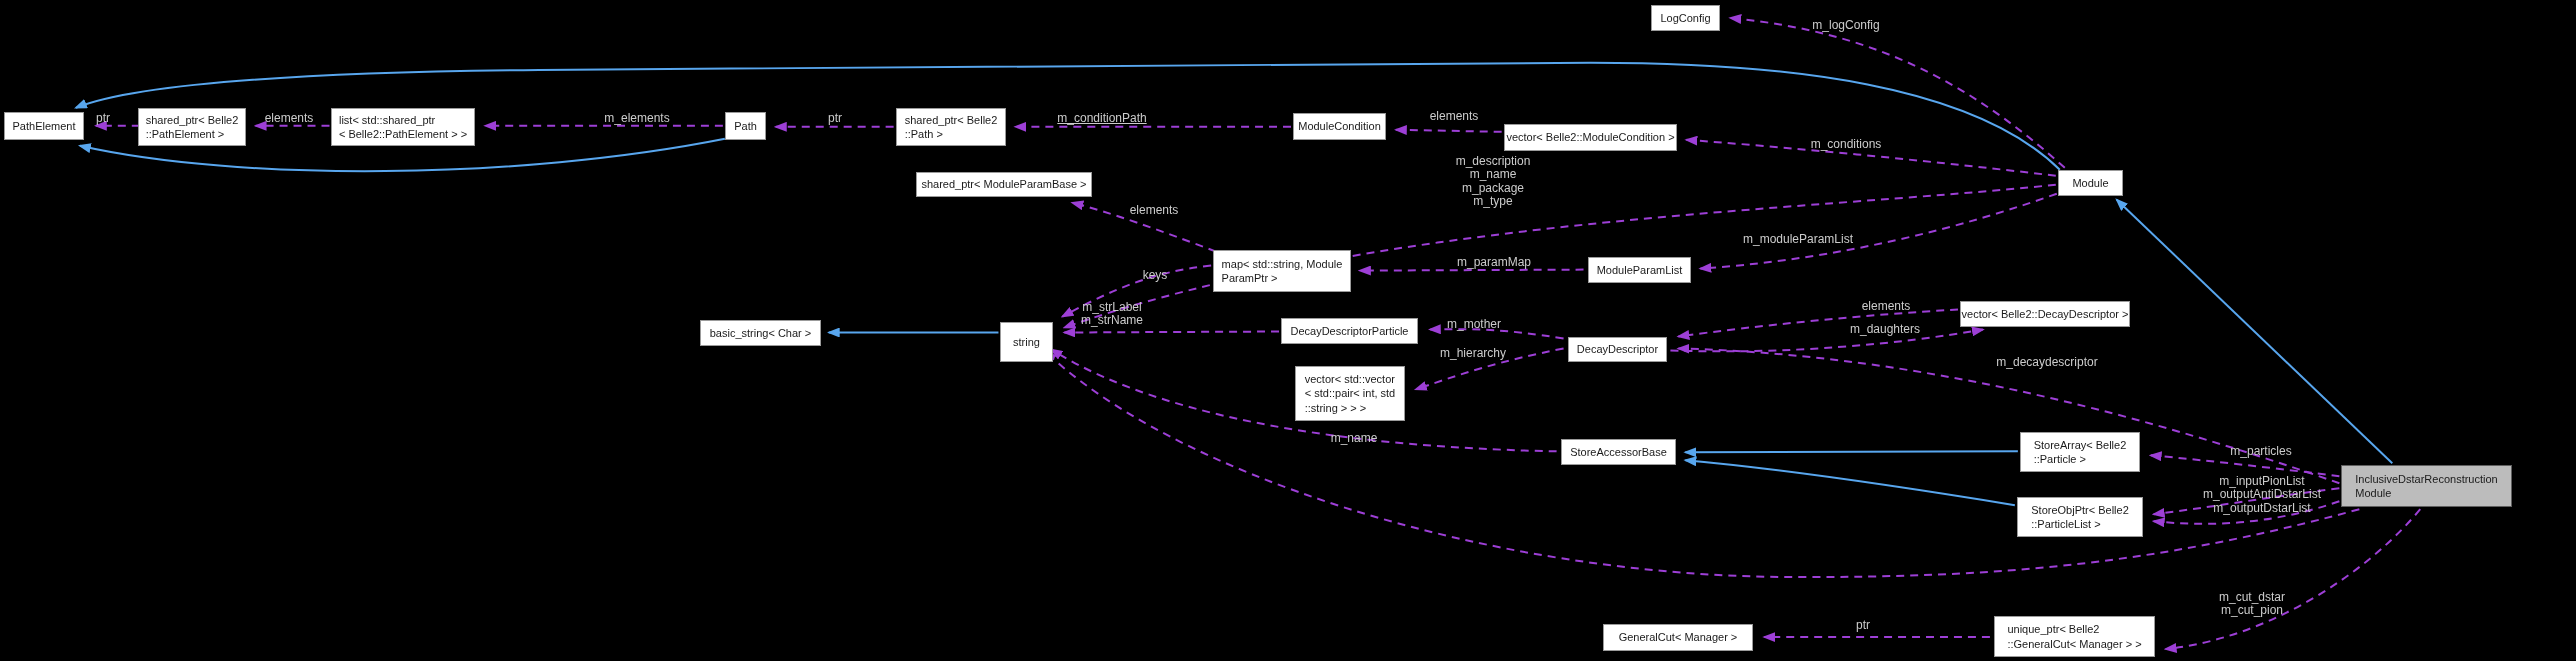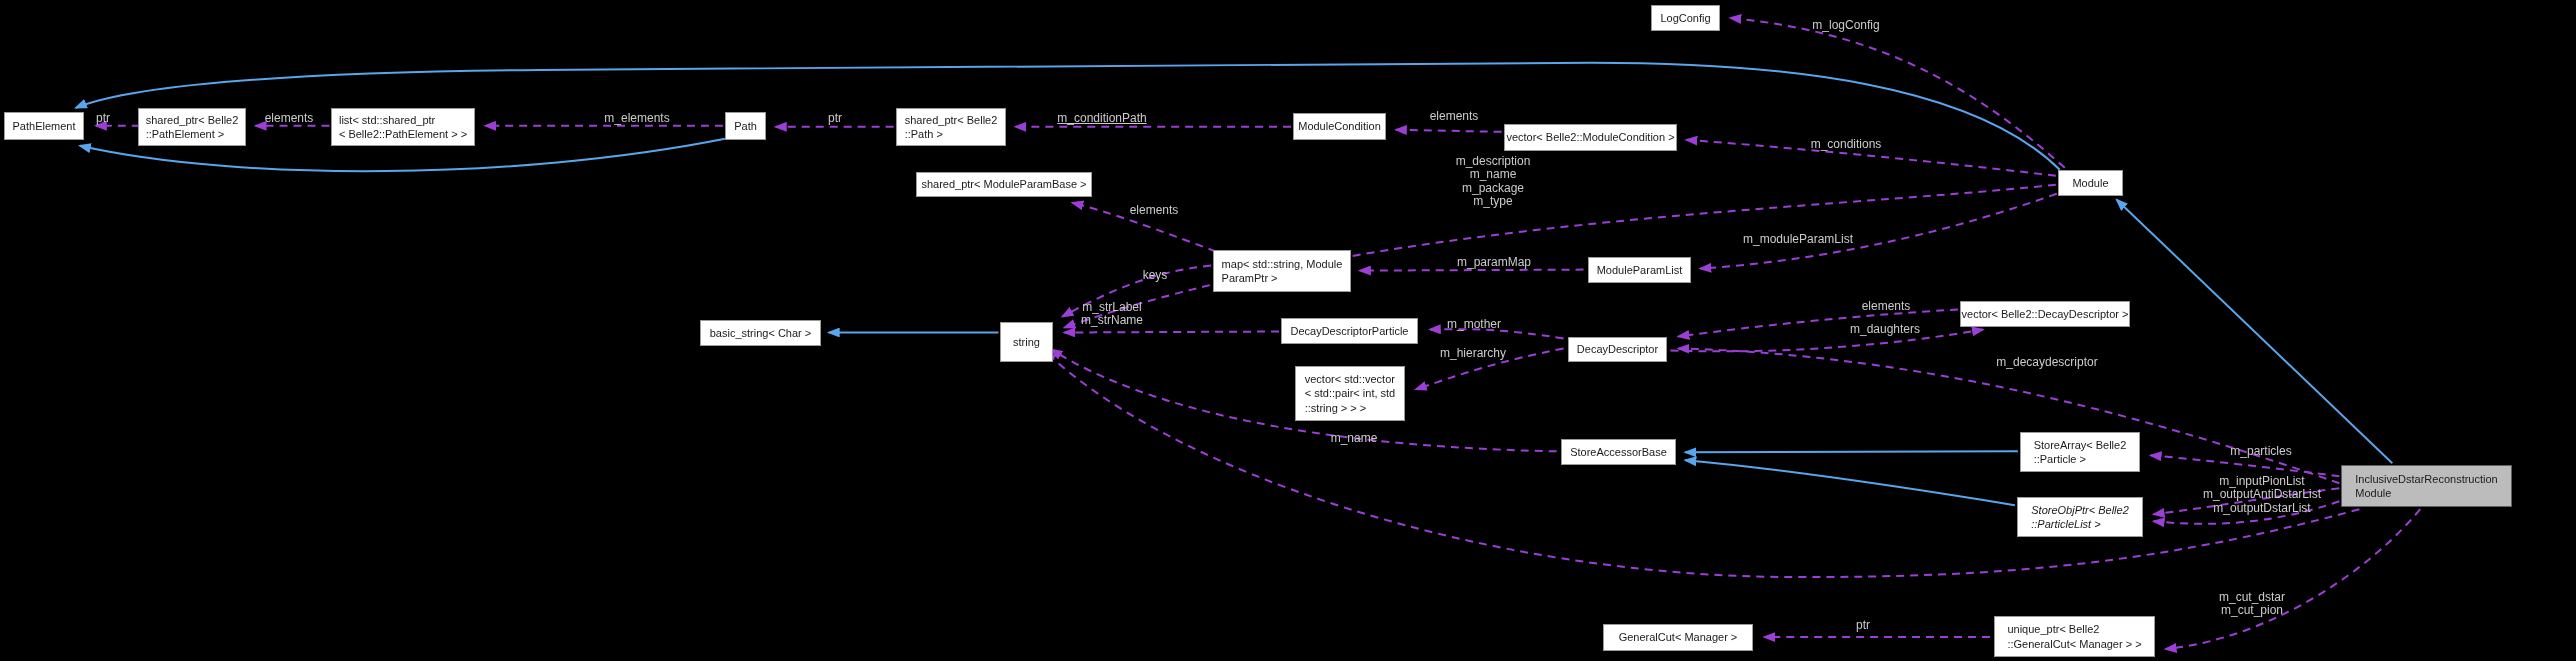--- a/index.html
+++ b/index.html
@@ -89,21 +89,21 @@
     <div class="node" style="left: 1000px; top: 322px; width: 53px; height: 40px;">string</div>
     <div class="node" style="left: 1281px; top: 318px; width: 137px; height: 26px;">DecayDescriptorParticle</div>
     <div class="node" style="left: 1568px; top: 329px; width: 99px; height: 25px; margin-top: 8px;">DecayDescriptor</div>
     <div class="node" style="left: 1295px; top: 366px; width: 110px; height: 55px;">vector&lt; std::vector
 &lt; std::pair&lt; int, std
 ::string &gt; &gt; &gt;</div>
     <div class="node" style="left: 1960px; top: 301px; width: 170px; height: 26px;">vector&lt; Belle2::DecayDescriptor &gt;</div>
     <div class="node" style="left: 1561px; top: 439px; width: 115px; height: 26px;">StoreAccessorBase</div>
     <div class="node" style="left: 2020px; top: 432px; width: 120px; height: 40px;">StoreArray&lt; Belle2
 ::Particle &gt;</div>
-    <div class="node" style="left: 2017px; top: 497px; width: 126px; height: 40px; font-style: italic;">StoreObjPtr&lt; Belle2
+    <div class="node" style="left: 2017px; top: 497px; width: 126px; height: 40px;">StoreObjPtr&lt; Belle2
 ::ParticleList &gt;</div>
     <div class="node main" style="left: 2341px; top: 465px; width: 171px; height: 42px;">InclusiveDstarReconstruction
 Module</div>
     <div class="node" style="left: 1603px; top: 624px; width: 150px; height: 27px;">GeneralCut&lt; Manager &gt;</div>
     <div class="node" style="left: 1994px; top: 616px; width: 161px; height: 41px;">unique_ptr&lt; Belle2
 ::GeneralCut&lt; Manager &gt; &gt;</div>
     <div class="edge-label" style="left: 103px; top: 112px;">ptr</div>
     <div class="edge-label" style="left: 289px; top: 112px;">elements</div>
     <div class="edge-label" style="left: 637px; top: 112px;">m_elements</div>
     <div class="edge-label" style="left: 835px; top: 112px;">ptr</div>

